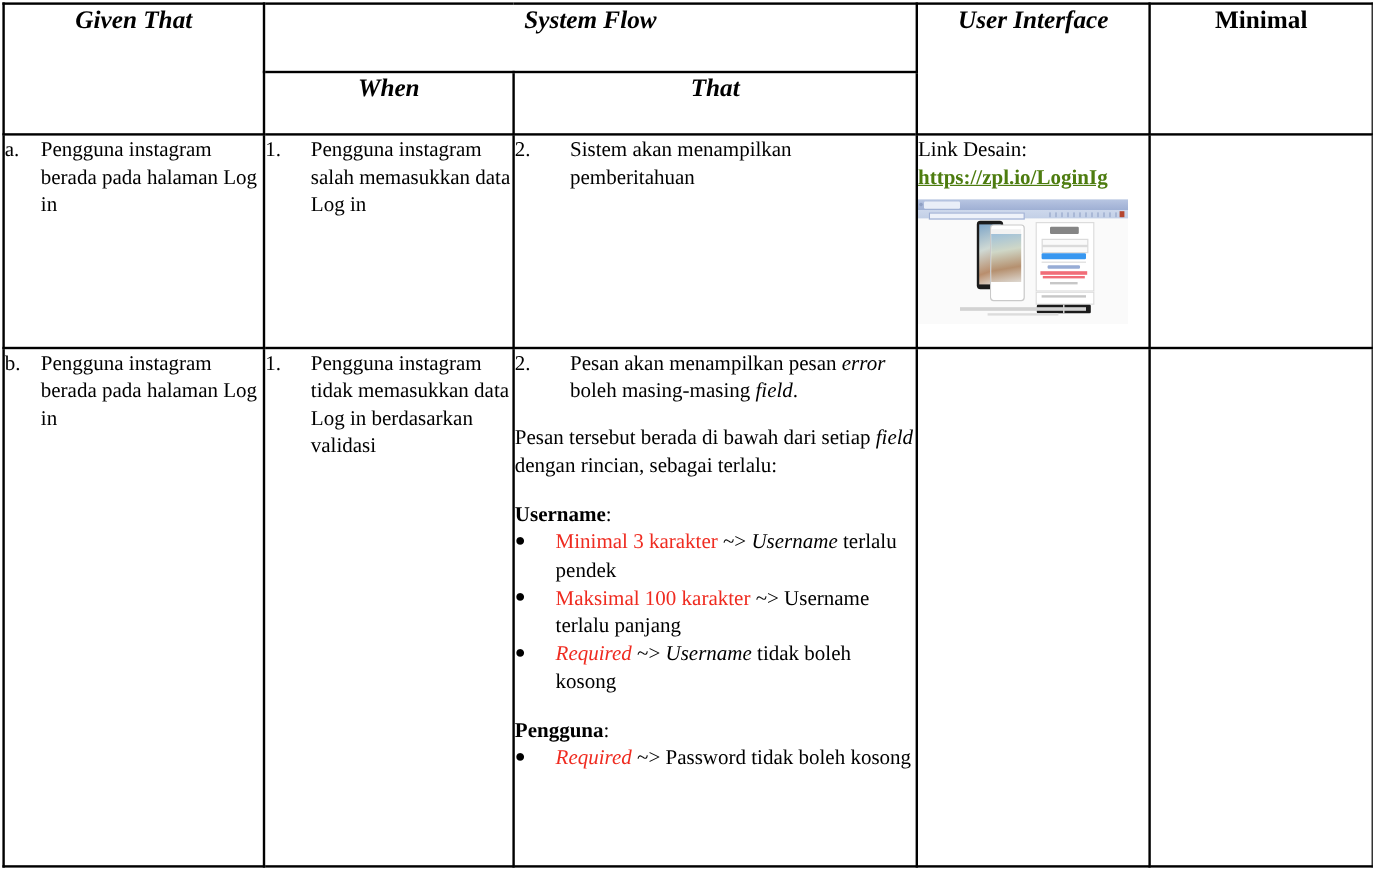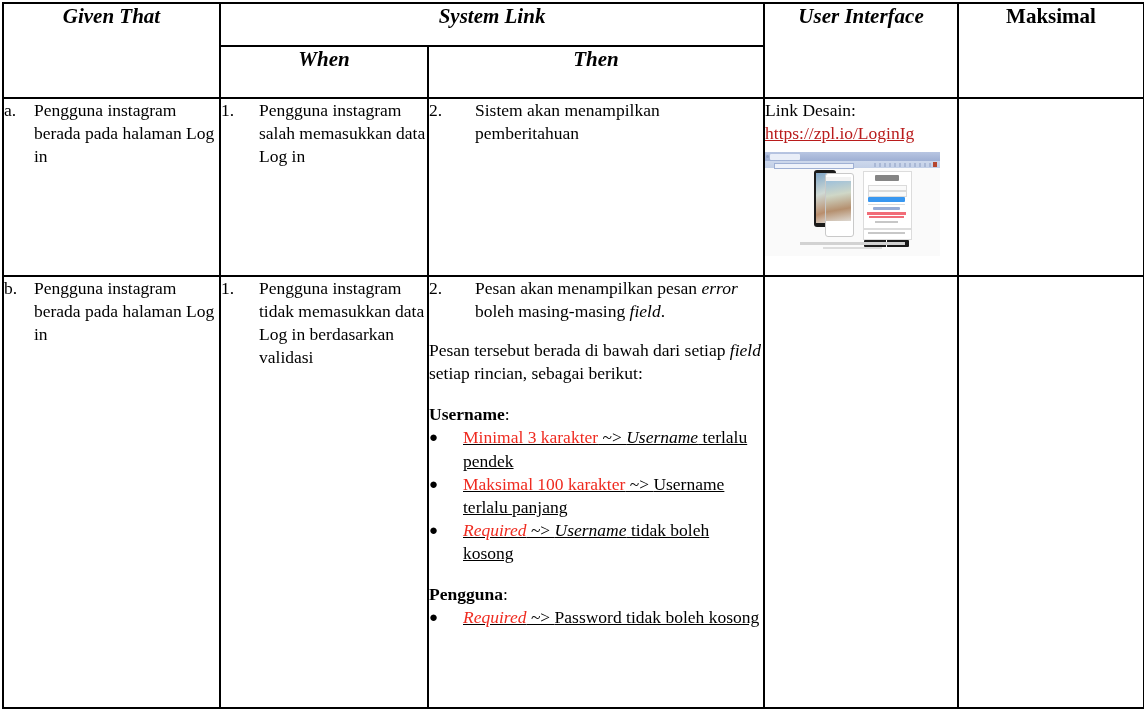--- a/index.html
+++ b/index.html
@@ -37,21 +37,21 @@
   .hdr {
     text-align: center;
     vertical-align: middle;
     font-weight: bold;
     font-style: italic;
     font-size: 21px;
     line-height: 1.15;
     padding: 4px 6px;
   }
   .hdr.plain { font-style: normal; }
-  .row-hdr-1 { height: 43px; padding-left: 48px; }
+  .row-hdr-1 { height: 57px; padding-left: 48px; }
   .row-hdr-2 { height: 52px; }
 
   
   .cell {
     padding: 14px 10px 10px 8px;
     font-size: 17.5px;
     line-height: 1.32;
   }
   .cell-ui {
     padding: 12px 8px 8px 12px;
@@ -94,31 +94,32 @@
     align-items: flex-start;
     margin: 0;
   }
   ul.rules li .bullet {
     flex: 0 0 auto;
     width: 34px;
     text-align: left;
     font-size: 15px;
     line-height: 1.48;
   }
-  ul.rules li .txt { flex: 1 1 auto; text-decoration: underline; }
+  ul.rules li .txt { flex: 1 1 auto; }
 
   .red { color: #ef2b20; }
   .ital { font-style: italic; }
   .red-ital { color: #ef2b20; font-style: italic; }
   .bold { font-weight: bold; }
 
   a.design-link {
-    color: #b91c1c;
+    color: #4d7c0f;
     text-decoration: underline;
     font-size: 17.5px;
+    font-weight: bold;
   }
   .link-label { display: block; }
 
   
   .thumb {
     position: relative;
     width: 175px;
     height: 104px;
     margin-top: 7px;
     background: #fbfbfb;
@@ -330,28 +331,28 @@
       <col style="width:217px">
       <col style="width:208px">
       <col style="width:336px">
       <col style="width:194px">
       <col style="width:186px">
     </colgroup>
     <tbody>
 
       <tr class="row-hdr-1">
         <td class="hdr" rowspan="2">Given That</td>
-        <td class="hdr" colspan="2">System Link</td>
+        <td class="hdr" colspan="2">System Flow</td>
         <td class="hdr" rowspan="2">User Interface</td>
-        <td class="hdr plain" rowspan="2">Maksimal</td>
+        <td class="hdr plain" rowspan="2">Minimal</td>
       </tr>
 
       <tr class="row-hdr-2">
         <td class="hdr">When</td>
-        <td class="hdr">Then</td>
+        <td class="hdr">That</td>
       </tr>
 
       <tr class="row1">
         <td class="cell">
           <div class="item">
             <span class="marker">a.</span>
             <span class="body">Pengguna instagram berada pada halaman Log in</span>
           </div>
         </td>
 
@@ -429,21 +430,21 @@
 
         <td class="cell">
           <div class="item item-then">
             <span class="marker">2.</span>
             <span class="body">
               <span>Pesan akan menampilkan pesan </span><span class="ital">error</span><span> boleh masing-masing </span><span class="ital">field</span><span>.</span>
             </span>
           </div>
 
           <div class="para">
-            <span>Pesan tersebut berada di bawah dari setiap </span><span class="ital">field</span><span> setiap rincian, sebagai berikut:</span>
+            <span>Pesan tersebut berada di bawah dari setiap </span><span class="ital">field</span><span> dengan rincian, sebagai terlalu:</span>
           </div>
 
           <div class="sect-title">
             <span>Username</span><span class="bold" style="font-weight:normal">:</span>
           </div>
           <ul class="rules">
             <li>
               <span class="bullet">●</span>
               <span class="txt"><span class="red">Minimal 3 karakter</span><span> ~&gt; </span><span class="ital">Username</span><span> terlalu pendek</span></span>
             </li>

